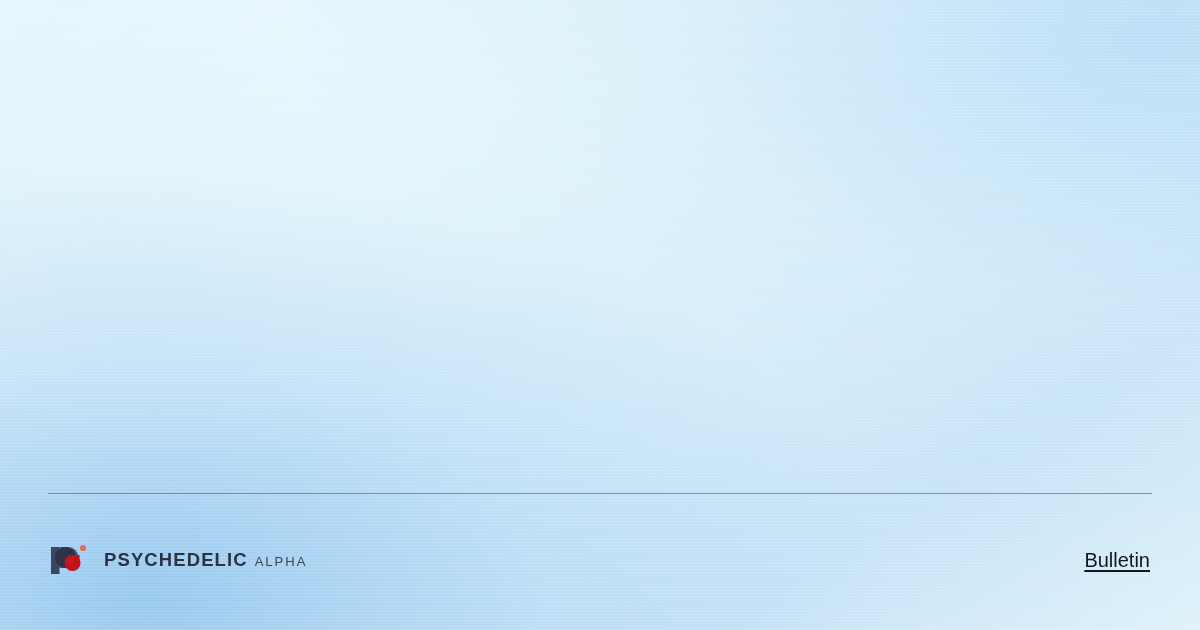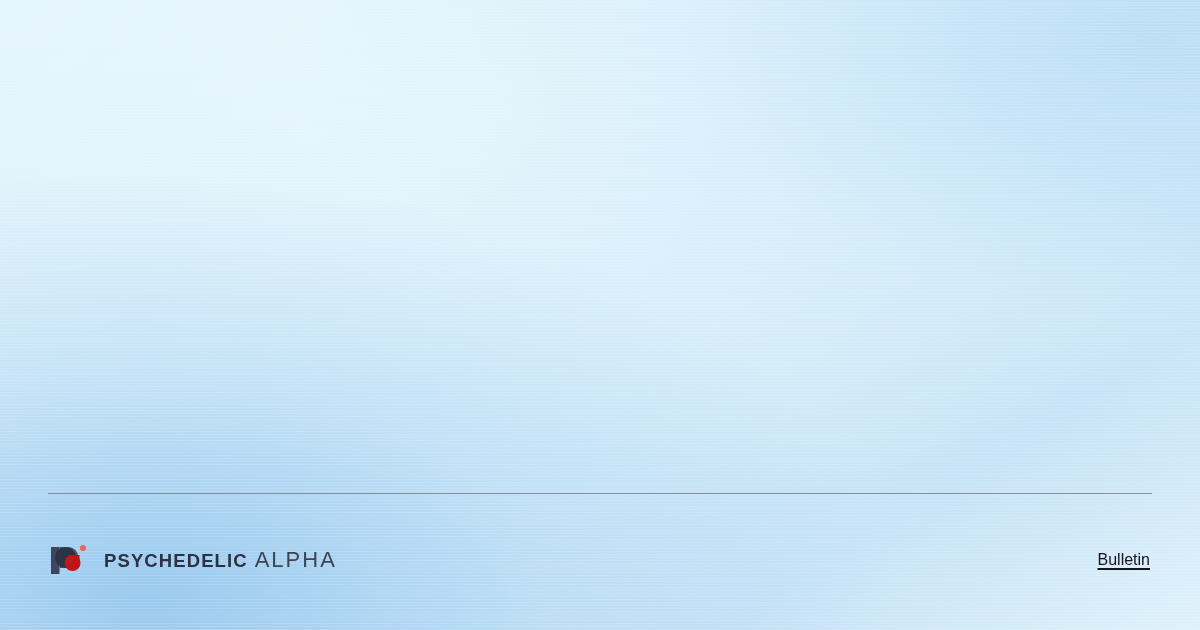--- a/index.html
+++ b/index.html
@@ -112,28 +112,28 @@
   }
 
   .wordmark .w1 {
     font-size: 18.5px;
     font-weight: 700;
     letter-spacing: 1.1px;
     color: #2b3243;
   }
 
   .wordmark .w2 {
-    font-size: 22px;
+    font-size: 13px;
     font-weight: 400;
     letter-spacing: 2.0px;
     color: #3d4554;
   }
 
   .category {
-    font-size: 16px;
+    font-size: 20px;
     color: #14161b;
     text-underline-offset: 3px;
     text-decoration-thickness: 1.5px;
     cursor: pointer;
     padding-right: 2px;
   }
 </style>
 </head>
 <body>
 

